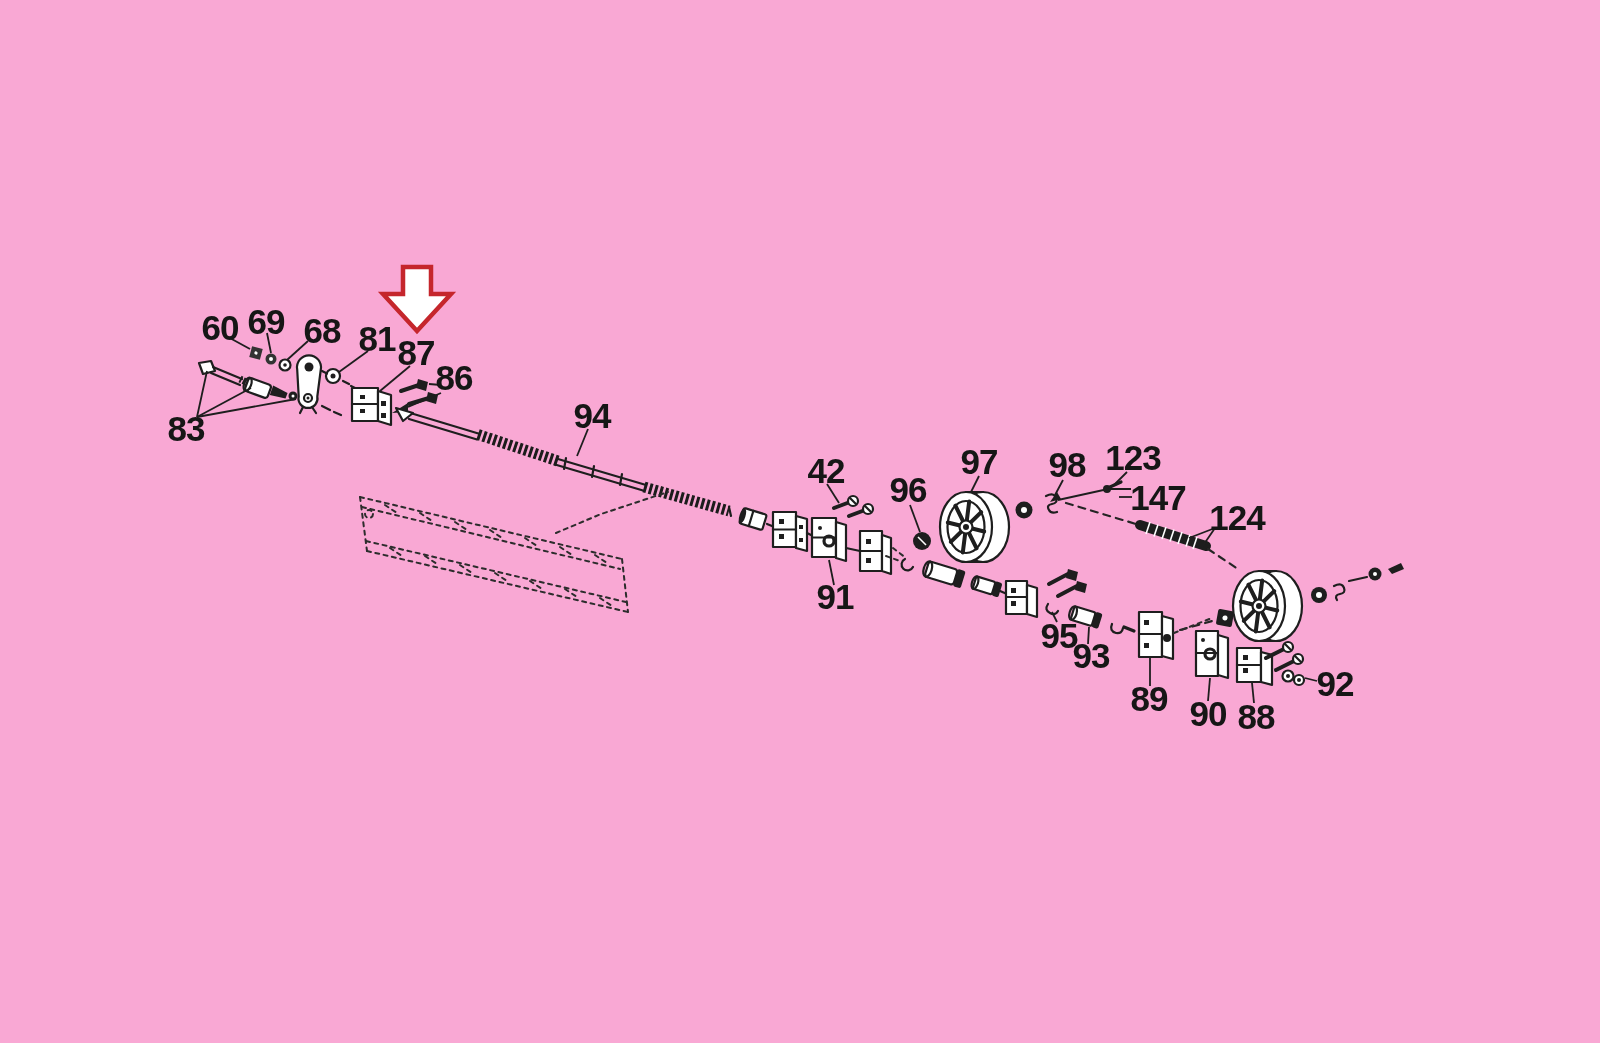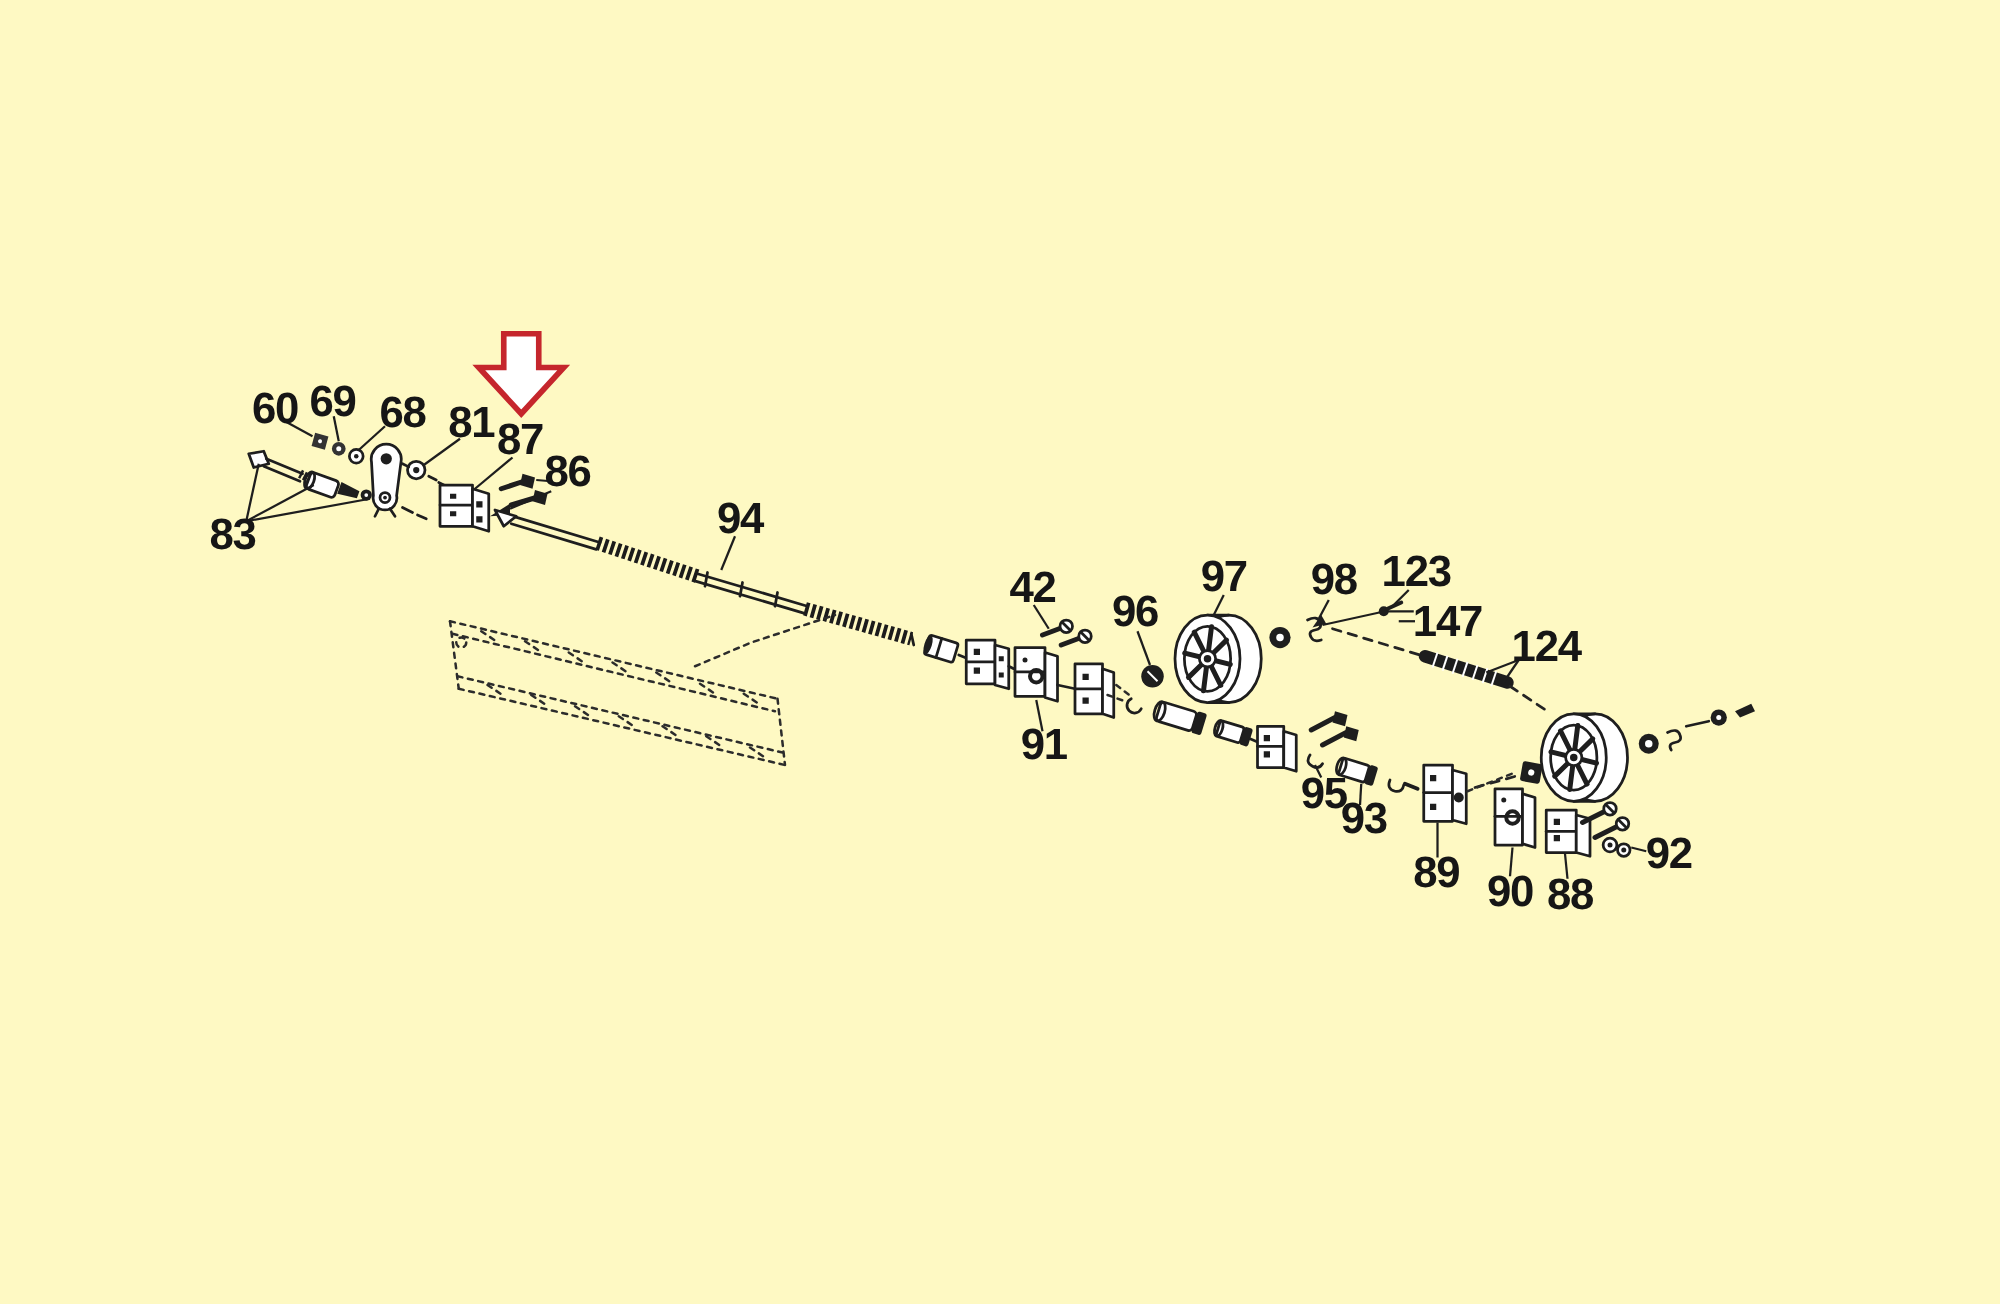--- a/index.html
+++ b/index.html
@@ -1,16 +1,16 @@
 <!DOCTYPE html>
 <html><head>
 <meta charset="utf-8">
 <style>
   html,body{margin:0;padding:0;background:#fff;}
-  .stage{position:relative;width:1600px;height:1043px;background:#fef9c3;overflow:hidden;
+  .stage{position:relative;width:1600px;height:1043px;background:#f9a8d4;overflow:hidden;
          font-family:"Liberation Sans",sans-serif;}
   svg{position:absolute;left:0;top:0;}
   .ln{stroke:#1e1e1e;stroke-width:2.2;fill:none;stroke-linecap:round;stroke-linejoin:round;}
   .ln3{stroke:#1e1e1e;stroke-width:3.2;fill:none;stroke-linecap:round;}
   .ln4{stroke:#1e1e1e;stroke-width:4;fill:none;stroke-linecap:round;}
   .fw{fill:#ffffff;stroke:#1e1e1e;stroke-width:2.2;stroke-linejoin:round;}
   .fd{fill:#1e1e1e;stroke:none;}
   .dash{stroke:#2c2c2c;stroke-width:2;fill:none;stroke-dasharray:4 4.5;stroke-linecap:round;}
   .dash2{stroke:#242424;stroke-width:2.2;fill:none;stroke-dasharray:7 6;stroke-linecap:round;}
   .thread{stroke:#1c1c1c;stroke-width:11;stroke-dasharray:3 2.4;fill:none;}

